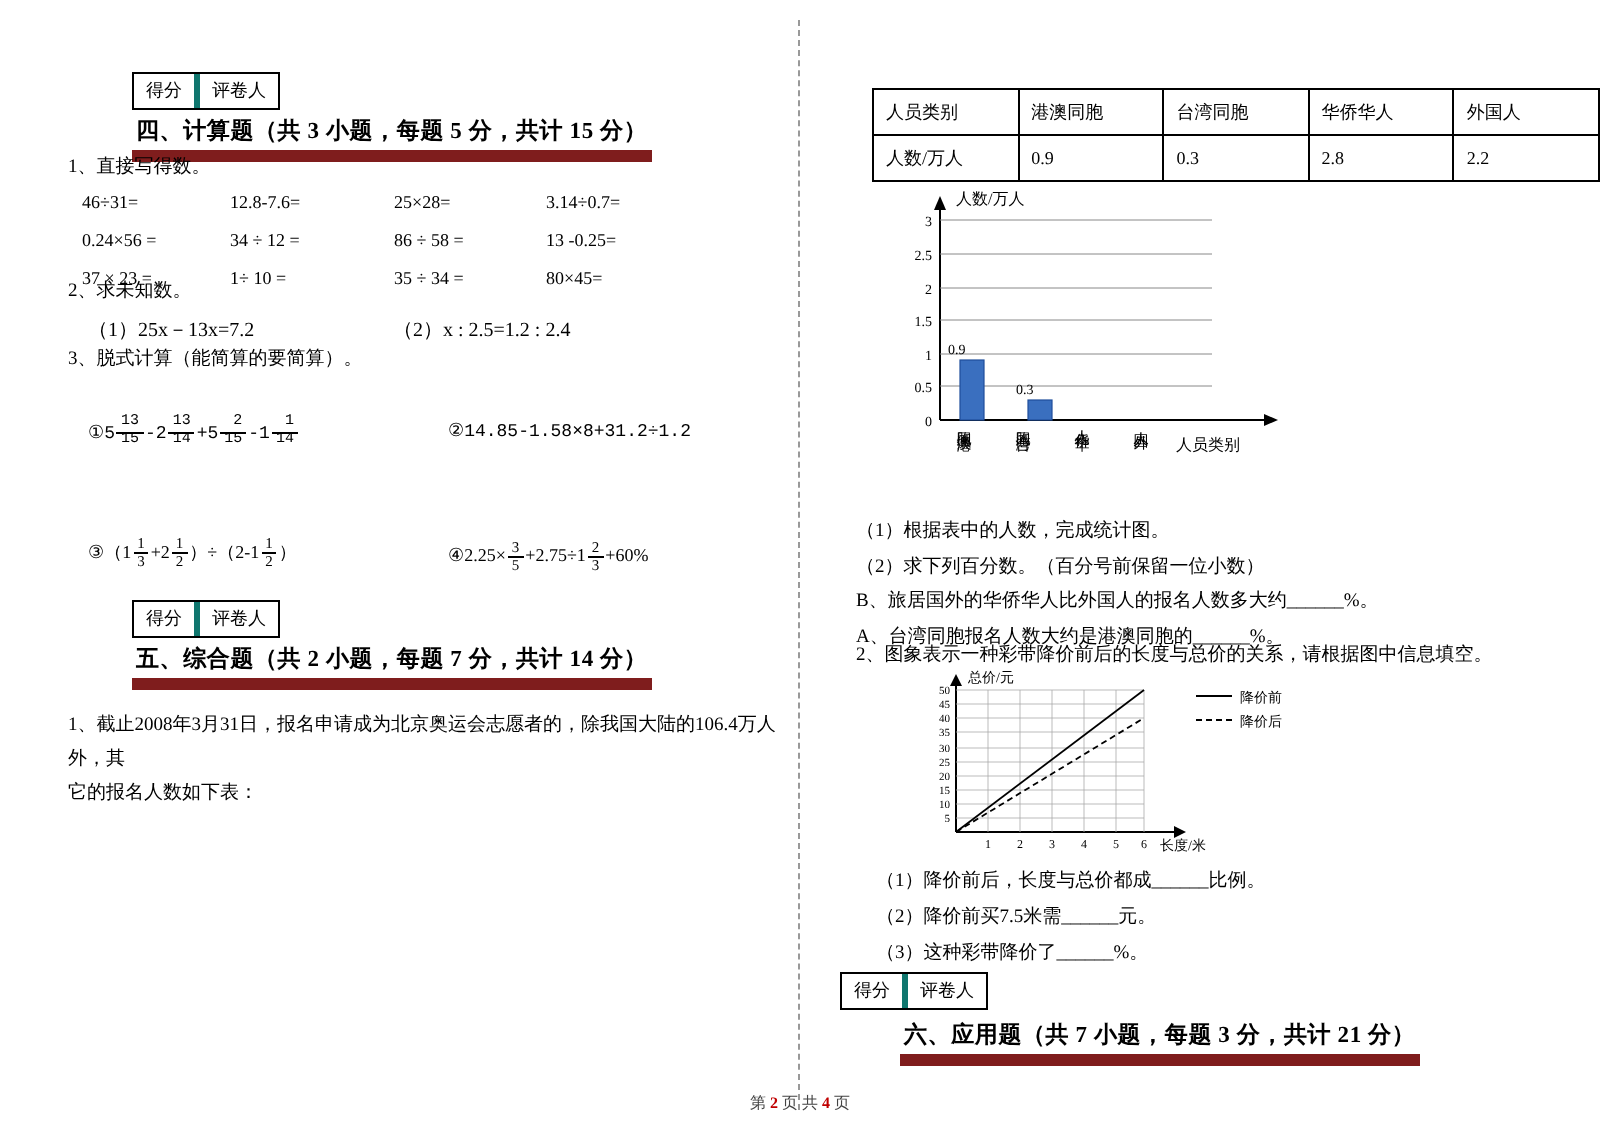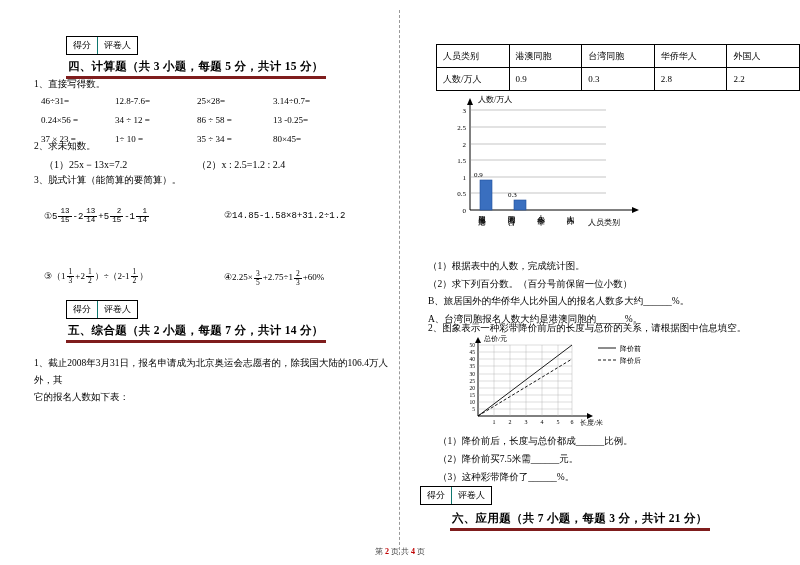--- a/index.html
+++ b/index.html
@@ -2,22 +2,22 @@
 <html><head>
 <meta charset="utf-8">
 <style>
   html,body{margin:0;padding:0;}
   body{width:800px;height:565px;background:#ffffff;font-family:"Liberation Serif",serif;color:#000;position:relative;overflow:hidden;}
   .page{position:absolute;left:0;top:0;width:800px;height:565px;}
   .divider{position:absolute;left:399px;top:10px;width:0;height:545px;border-left:1px dashed #999;}
   .col{position:absolute;}
   .score-box{border:1px solid #000;display:flex;font-size:9px;}
   .score-box div{padding:2px 6px;text-align:center;}
-  .score-box div:first-child{border-right:1px solid #0f766e;}
-  .section-title{font-size:11.5px;font-weight:bold;border-bottom:3px solid #7f1d1d;display:inline-block;padding:1px 2px 2px 2px;letter-spacing:0.3px;}
+  .score-box div:first-child{border-right:3px solid #0f766e;}
+  .section-title{font-size:11.5px;font-weight:bold;border-bottom:6px solid #7f1d1d;display:inline-block;padding:1px 2px 2px 2px;letter-spacing:0.3px;}
   .qline{font-size:9.5px;line-height:1.7;}
   .tbl{border-collapse:collapse;font-size:9px;}
   .tbl td{border:1px solid #000;padding:3px 6px;height:16px;}
   .frac{display:inline-block;vertical-align:middle;text-align:right;font-size:7.5px;line-height:1.05;margin:0 1px;}
   .frac .num{display:block;border-bottom:1px solid #000;padding:0 2px;}
   .frac .den{display:block;padding:0 2px;}
   .footer{position:absolute;bottom:8px;width:800px;text-align:center;font-size:8px;color:#444;}
   .footer .red{color:#c00000;font-weight:bold;}
   svg{display:block;}
   .vtxt{writing-mode:vertical-rl;text-orientation:upright;font-size:7.5px;line-height:1;letter-spacing:-1px;}

